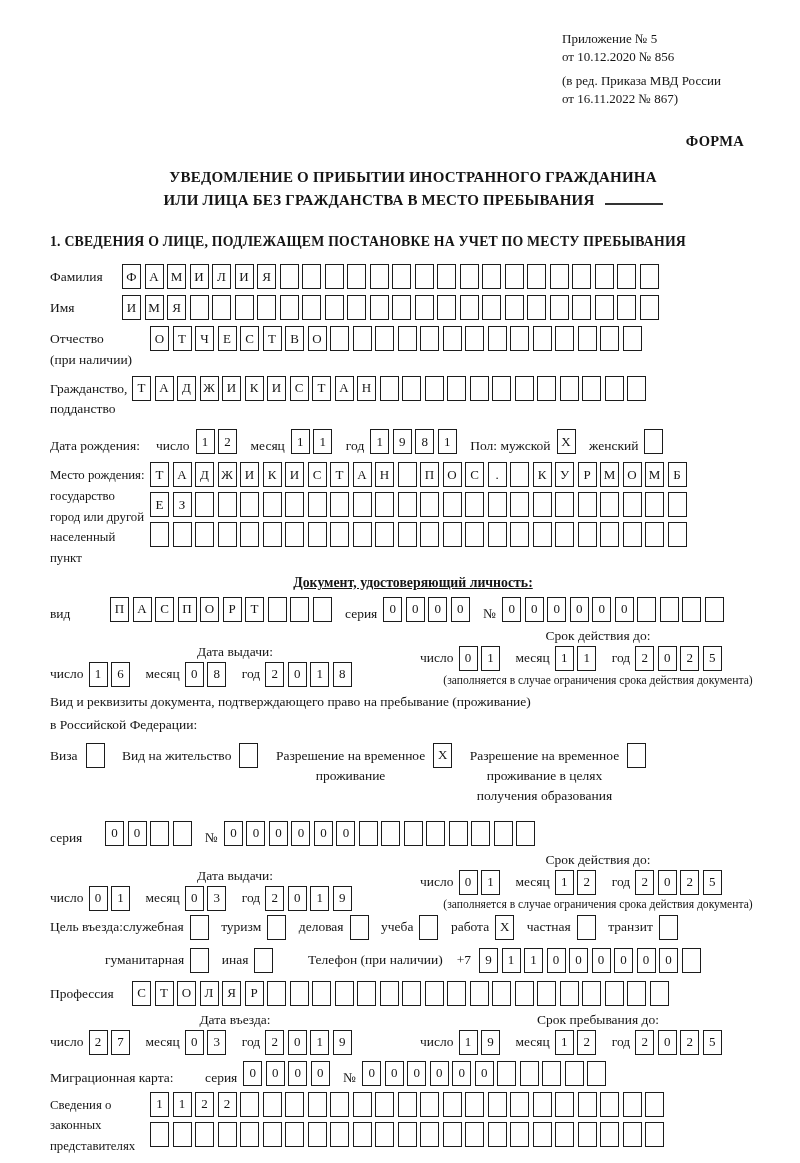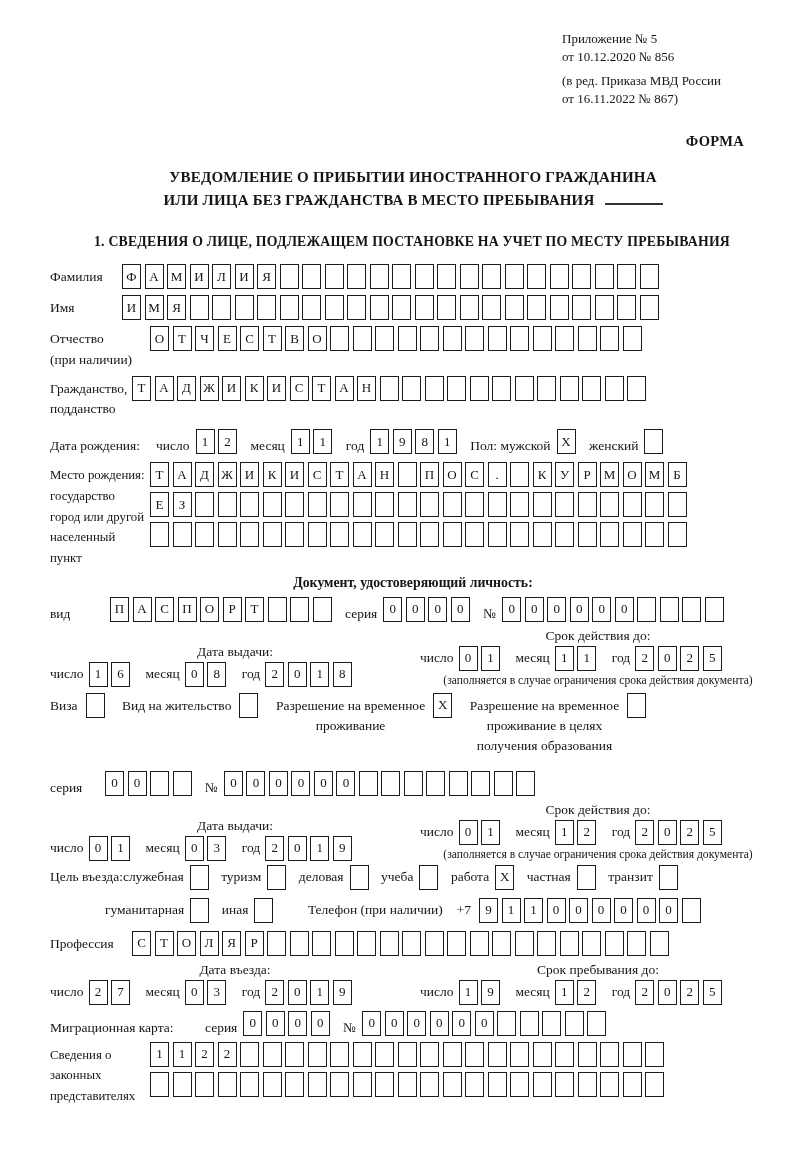--- a/index.html
+++ b/index.html
@@ -12,21 +12,21 @@
   .page { padding: 30px 24px 10px 50px; width: 800px; }
 
   
   .hdr { width: 208px; margin-left: auto; margin-right: 6px; line-height: 1.42; font-size: 13px; }
   .hdr .gap { height: 5px; }
   .forma { text-align: right; font-weight: bold; font-size: 14.5px; margin: 24px 32px 0 0; letter-spacing: .3px; }
 
   
   .title { text-align: center; font-weight: bold; font-size: 15px; line-height: 1.55; margin-top: 16px; letter-spacing: .2px; }
   .blank-line { display: inline-block; width: 58px; border-bottom: 2px solid #333; margin-left: 10px; vertical-align: baseline; }
-  .sec-head { font-weight: bold; font-size: 13.8px; margin-top: 22px; margin-bottom: 14px; letter-spacing: .2px; margin-left: 44px; }
+  .sec-head { font-weight: bold; font-size: 13.8px; margin-top: 22px; margin-bottom: 14px; letter-spacing: .2px; }
 
   
   .frow { display: flex; align-items: flex-start; margin-bottom: 6px; }
   .flabel { flex: none; line-height: 1.5; padding-top: 3px; }
   .flabel.sm { font-size: 12.8px; line-height: 1.62; }
   .w72  { width: 72px; }
   .w82  { width: 82px; }
   .w100 { width: 100px; }
   .cells { display: flex; flex: none; }
   .cell {
@@ -46,21 +46,21 @@
   .dategrid { display: flex; margin-bottom: 4px; }
   .dg-col { display: flex; flex-direction: column; justify-content: flex-end; }
   .dg-col.left { width: 370px; }
   .dg-col.right { flex: 1; }
   .dg-head { text-align: center; margin-bottom: 2px; }
   .dg-row { display: flex; align-items: center; }
   .dg-row .word { padding-right: 5px; }
   .dg-row .grp { margin-right: 12px; }
   .dg-note { font-size: 11.6px; text-align: center; margin-top: 3px; white-space: nowrap; }
 
-  .center-bold { text-align: center; font-weight: bold; font-size: 13.8px; margin: 4px 0 6px 0; }
+  .center-bold { text-align: center; font-weight: bold; font-size: 13.8px; margin: 4px 0 6px 0; text-decoration: underline; }
   .para { line-height: 1.7; margin: 4px 0 2px 0; }
 
   
   .permits { display: flex; align-items: flex-start; margin: 6px 0 14px 0; }
   .permit { display: flex; align-items: flex-start; margin-right: 14px; }
   .permit .plabel { text-align: center; line-height: 1.5; padding-top: 3px; }
   .permit .cells { margin-left: 8px; }
 
   
   .purpose-row { display: flex; align-items: center; margin-bottom: 8px; }
@@ -410,20 +410,24 @@
             <span class="cell">2</span>
             <span class="cell">0</span>
             <span class="cell">2</span>
             <span class="cell">5</span>
           </span>
       </div>
       <div class="dg-note">(заполняется в случае ограничения срока действия документа)</div>
     </div>
   </div>
 
+  <div class="para">
+    <div>Вид и реквизиты документа, подтверждающего право на пребывание (проживание)</div>
+    <div>в Российской Федерации:</div>
+  </div>
   <div class="permits">
     <div class="permit">
       <div class="plabel">Виза</div>
       <div class="cells">
           <span class="cell"></span>
         </div>
     </div>
     <div class="permit">
       <div class="plabel">Вид на жительство</div>
       <div class="cells">

